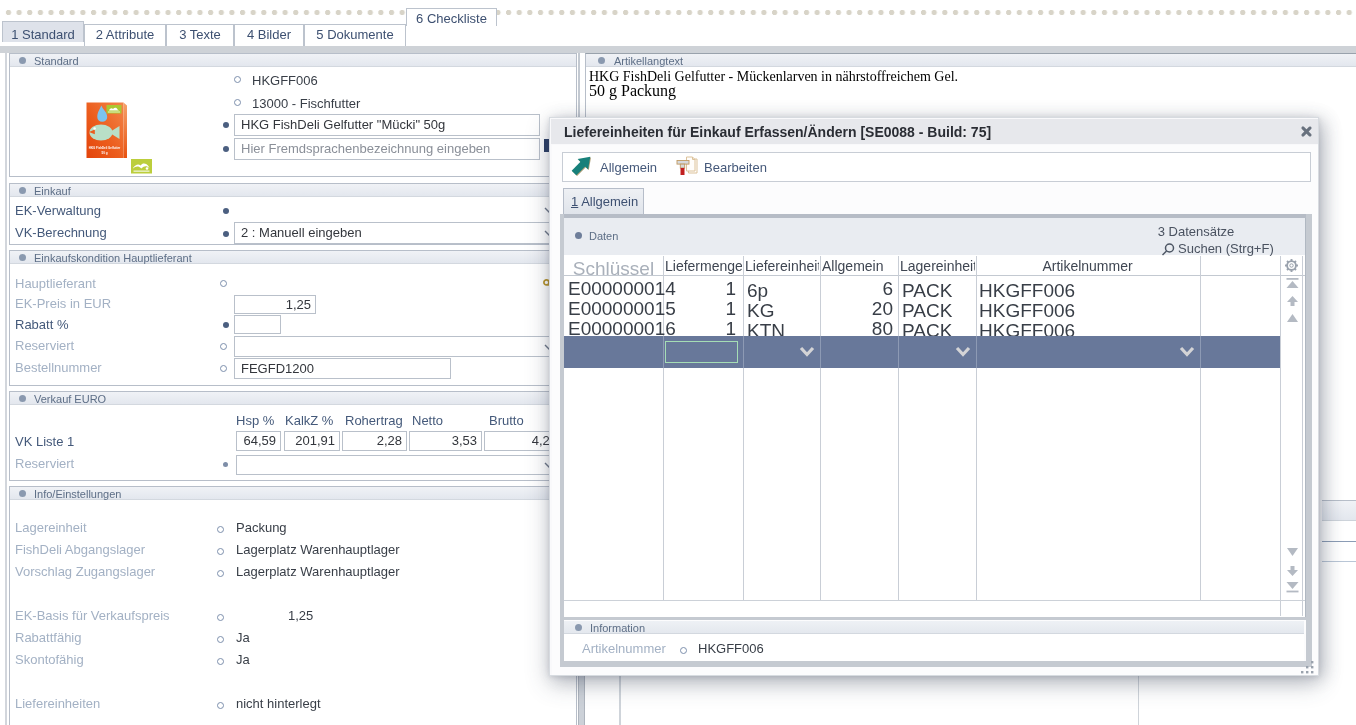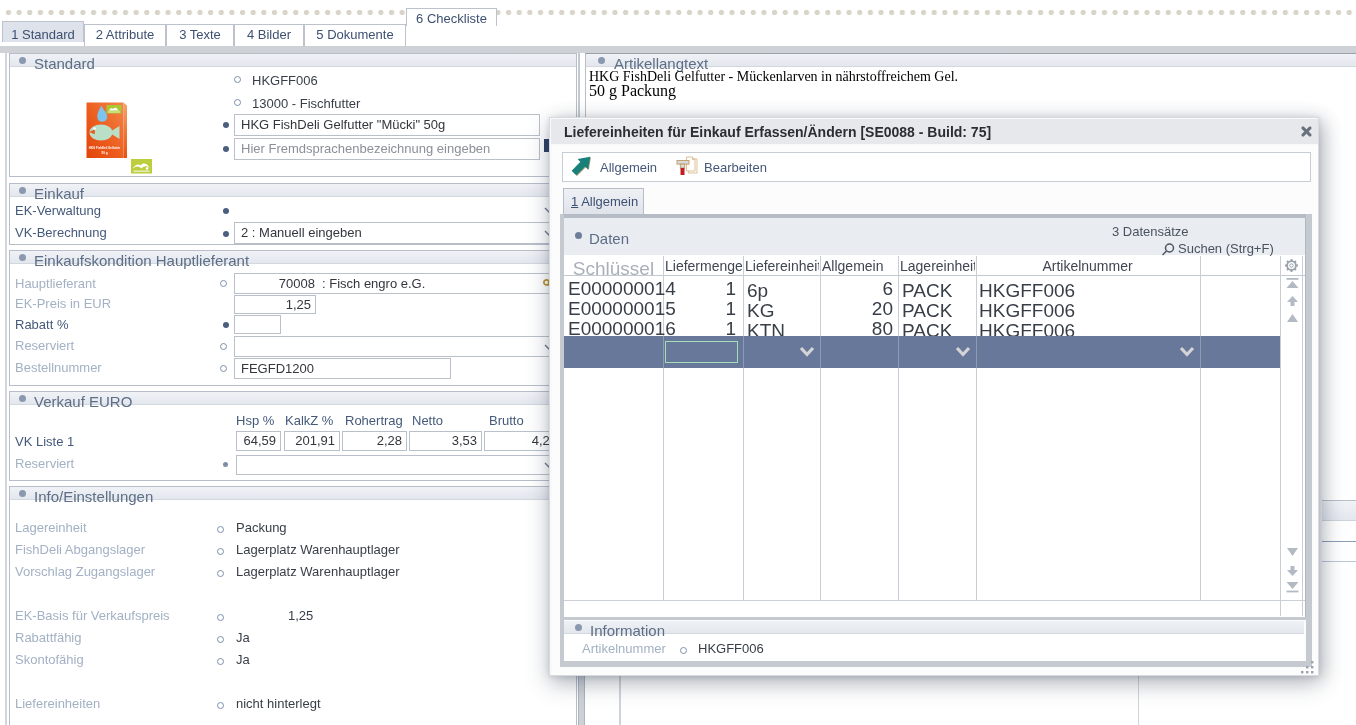--- a/index.html
+++ b/index.html
@@ -4,21 +4,21 @@
 <style>
 *{margin:0;padding:0;box-sizing:border-box}
 html,body{background:#fff}
 #s{position:relative;width:1356px;height:725px;background:#fff;overflow:hidden;
    font-family:"Liberation Sans",sans-serif;font-size:13px;color:#383e47}
 .a{position:absolute}
 .grp{position:absolute;border:1px solid #b7bec9;background:#fff}
 .gh{position:absolute;left:0;right:0;top:0;height:13px;
     background:linear-gradient(#f0f2f6,#e3e7ee);border-bottom:1px solid #d3d8df}
 .gdot{position:absolute;width:7px;height:7px;border-radius:50%;background:#8a99af}
-.ght{position:absolute;font-size:15px;color:#5d6e86;white-space:nowrap}
+.ght{position:absolute;font-size:11px;color:#5d6e86;white-space:nowrap}
 .lg{color:#a3b1c4}
 .ld{color:#44597a}
 .box{position:absolute;border:1px solid #b9c0ca;background:#fff;font-size:13px;
      color:#33363c;white-space:nowrap;overflow:hidden}
 .ring{position:absolute;width:7px;height:7px;border:1.3px solid #7d90ad;border-radius:50%;background:#fff}
 .bull{position:absolute;width:6px;height:6px;border-radius:50%;background:#4b5f80}
 .t{position:absolute;white-space:nowrap}
 .tab{position:absolute;border:1px solid #bcc3cd;border-bottom:none;background:#fff;
      color:#3d5071;text-align:center}
 .vline{position:absolute;width:1px;background:#c9ced6}
@@ -114,24 +114,20 @@
       <polyline points="1,1 5,5 9,1" fill="none" stroke="#6e7888" stroke-width="1.4"></polyline>
     </svg>
 
 <div class="grp" style="left:9px;top:250px;width:568px;height:136px">
   <div class="gh"></div>
   <div class="gdot" style="left:9px;top:3px"></div>
   <div class="ght" style="left:24px;top:1px">Einkaufskondition Hauptlieferant</div>
 </div>
 <div class="t lg" style="left:15px;top:276px">Hauptlieferant</div>
 <div class="ring" style="left:219.5px;top:279.5px"></div>
-<div class="box" style="left:234px;top:273px;width:322px;height:21px;line-height:19px">
-  <span style="position:absolute;right:240px">70008</span>
-      <span style="position:absolute;left:87px">: Fisch engro e.G.</span>
-    </div>
 <svg class="a" style="left:543px;top:279px" width="10" height="11" viewBox="0 0 10 11">
       <circle cx="3.4" cy="3.4" r="2.5" fill="none" stroke="#b9952b" stroke-width="1.7"></circle>
       <path d="M5 5 L9 9 M7.5 7.5 L9.3 5.7" stroke="#b9952b" stroke-width="1.7" fill="none"></path>
     </svg>
 <div class="t lg" style="left:15px;top:296px">EK-Preis in EUR</div>
 <div class="box" style="left:234px;top:295px;width:82px;height:19px;line-height:17px">
       <span style="position:absolute;right:4px">1,25</span>
     </div>
 <div class="t ld" style="left:15px;top:317px">Rabatt %</div>
 <div class="bull" style="left:222.5px;top:321.5px"></div>
@@ -256,21 +252,21 @@
   </svg>
   <div class="t" style="left:154px;top:42px;color:#46597a">Bearbeiten</div>
 
   <div class="a" style="left:13px;top:70px;width:81px;height:27px;background:linear-gradient(#eef0f4,#dfe3ea);border:1px solid #b6bdc9;border-bottom:none;color:#3d5071;line-height:26px;padding-left:7px"><span style="text-decoration:underline">1</span> Allgemein</div>
 
   <div class="a" id="dpanel" style="left:11px;top:96px;width:745px;height:404px;background:#fff;
        border:1px solid #b0b8c2;border-top:3px solid #b6bcc6;border-bottom:none">
     <div class="a" style="left:0;top:0;width:743px;height:38px;background:#e9ecf1"></div>
     <div class="gdot" style="left:12.5px;top:14.5px;width:7.5px;height:7.5px;background:#6e7e9a"></div>
     <div class="ght" style="left:27px;top:13px">Daten</div>
-    <div class="t" style="left:550px;top:7px;width:168px;text-align:left;font-size:13px;color:#4a5260">3 Datensätze</div>
+    <div class="t" style="left:550px;top:7px;width:168px;text-align:center;font-size:13px;color:#4a5260">3 Datensätze</div>
     <svg class="a" style="left:599px;top:25px" width="15" height="15" viewBox="0 0 15 15">
       <circle cx="8.5" cy="6" r="4" fill="none" stroke="#4c5563" stroke-width="1.5"></circle>
       <path d="M5.5 9 L1.5 13" stroke="#4c5563" stroke-width="1.5"></path>
     </svg>
     <div class="t" style="left:616px;top:24px;font-size:13px;color:#4a5260">Suchen (Strg+F)</div>
 
     <div class="t" style="left:3px;top:41px;width:97px;text-align:center;color:#a9b0ba">Schlüssel</div>
     <div class="t" style="left:103px;top:41px;width:77px;font-size:14px;overflow:hidden;color:#3f4652">Liefermenge</div>
     <div class="t" style="left:183px;top:41px;width:74px;font-size:14px;overflow:hidden;color:#3f4652">Liefereinheit</div>
     <div class="t" style="left:260px;top:41px;width:75px;font-size:14px;overflow:hidden;color:#3f4652">Allgemein</div>

